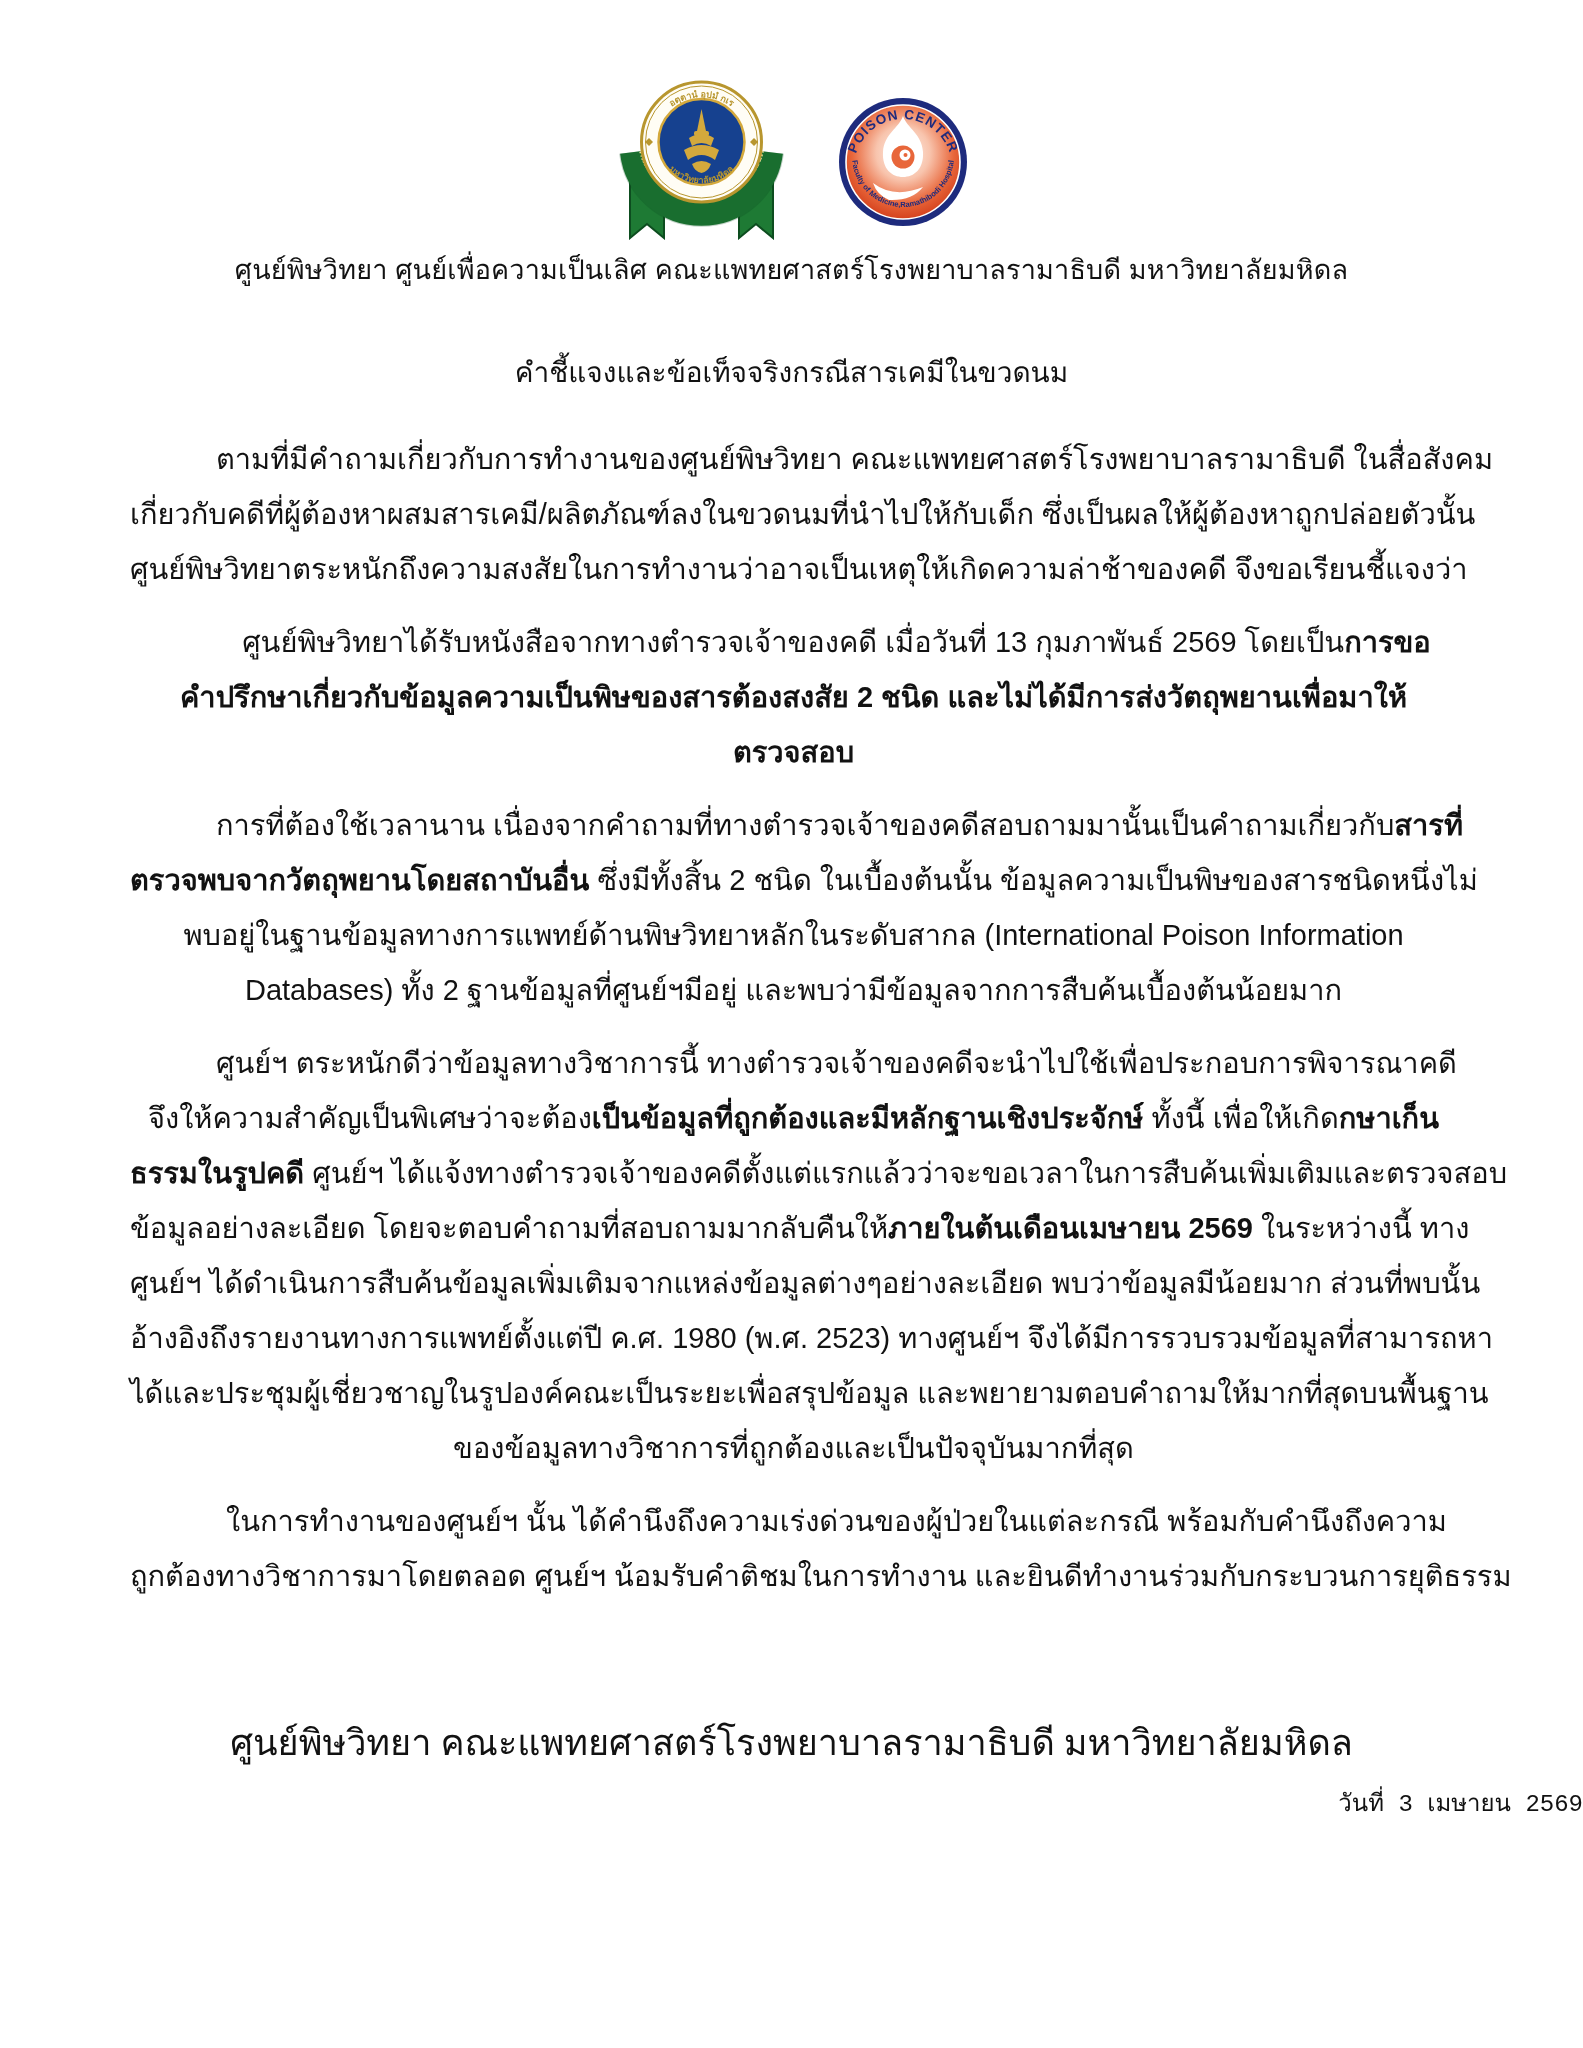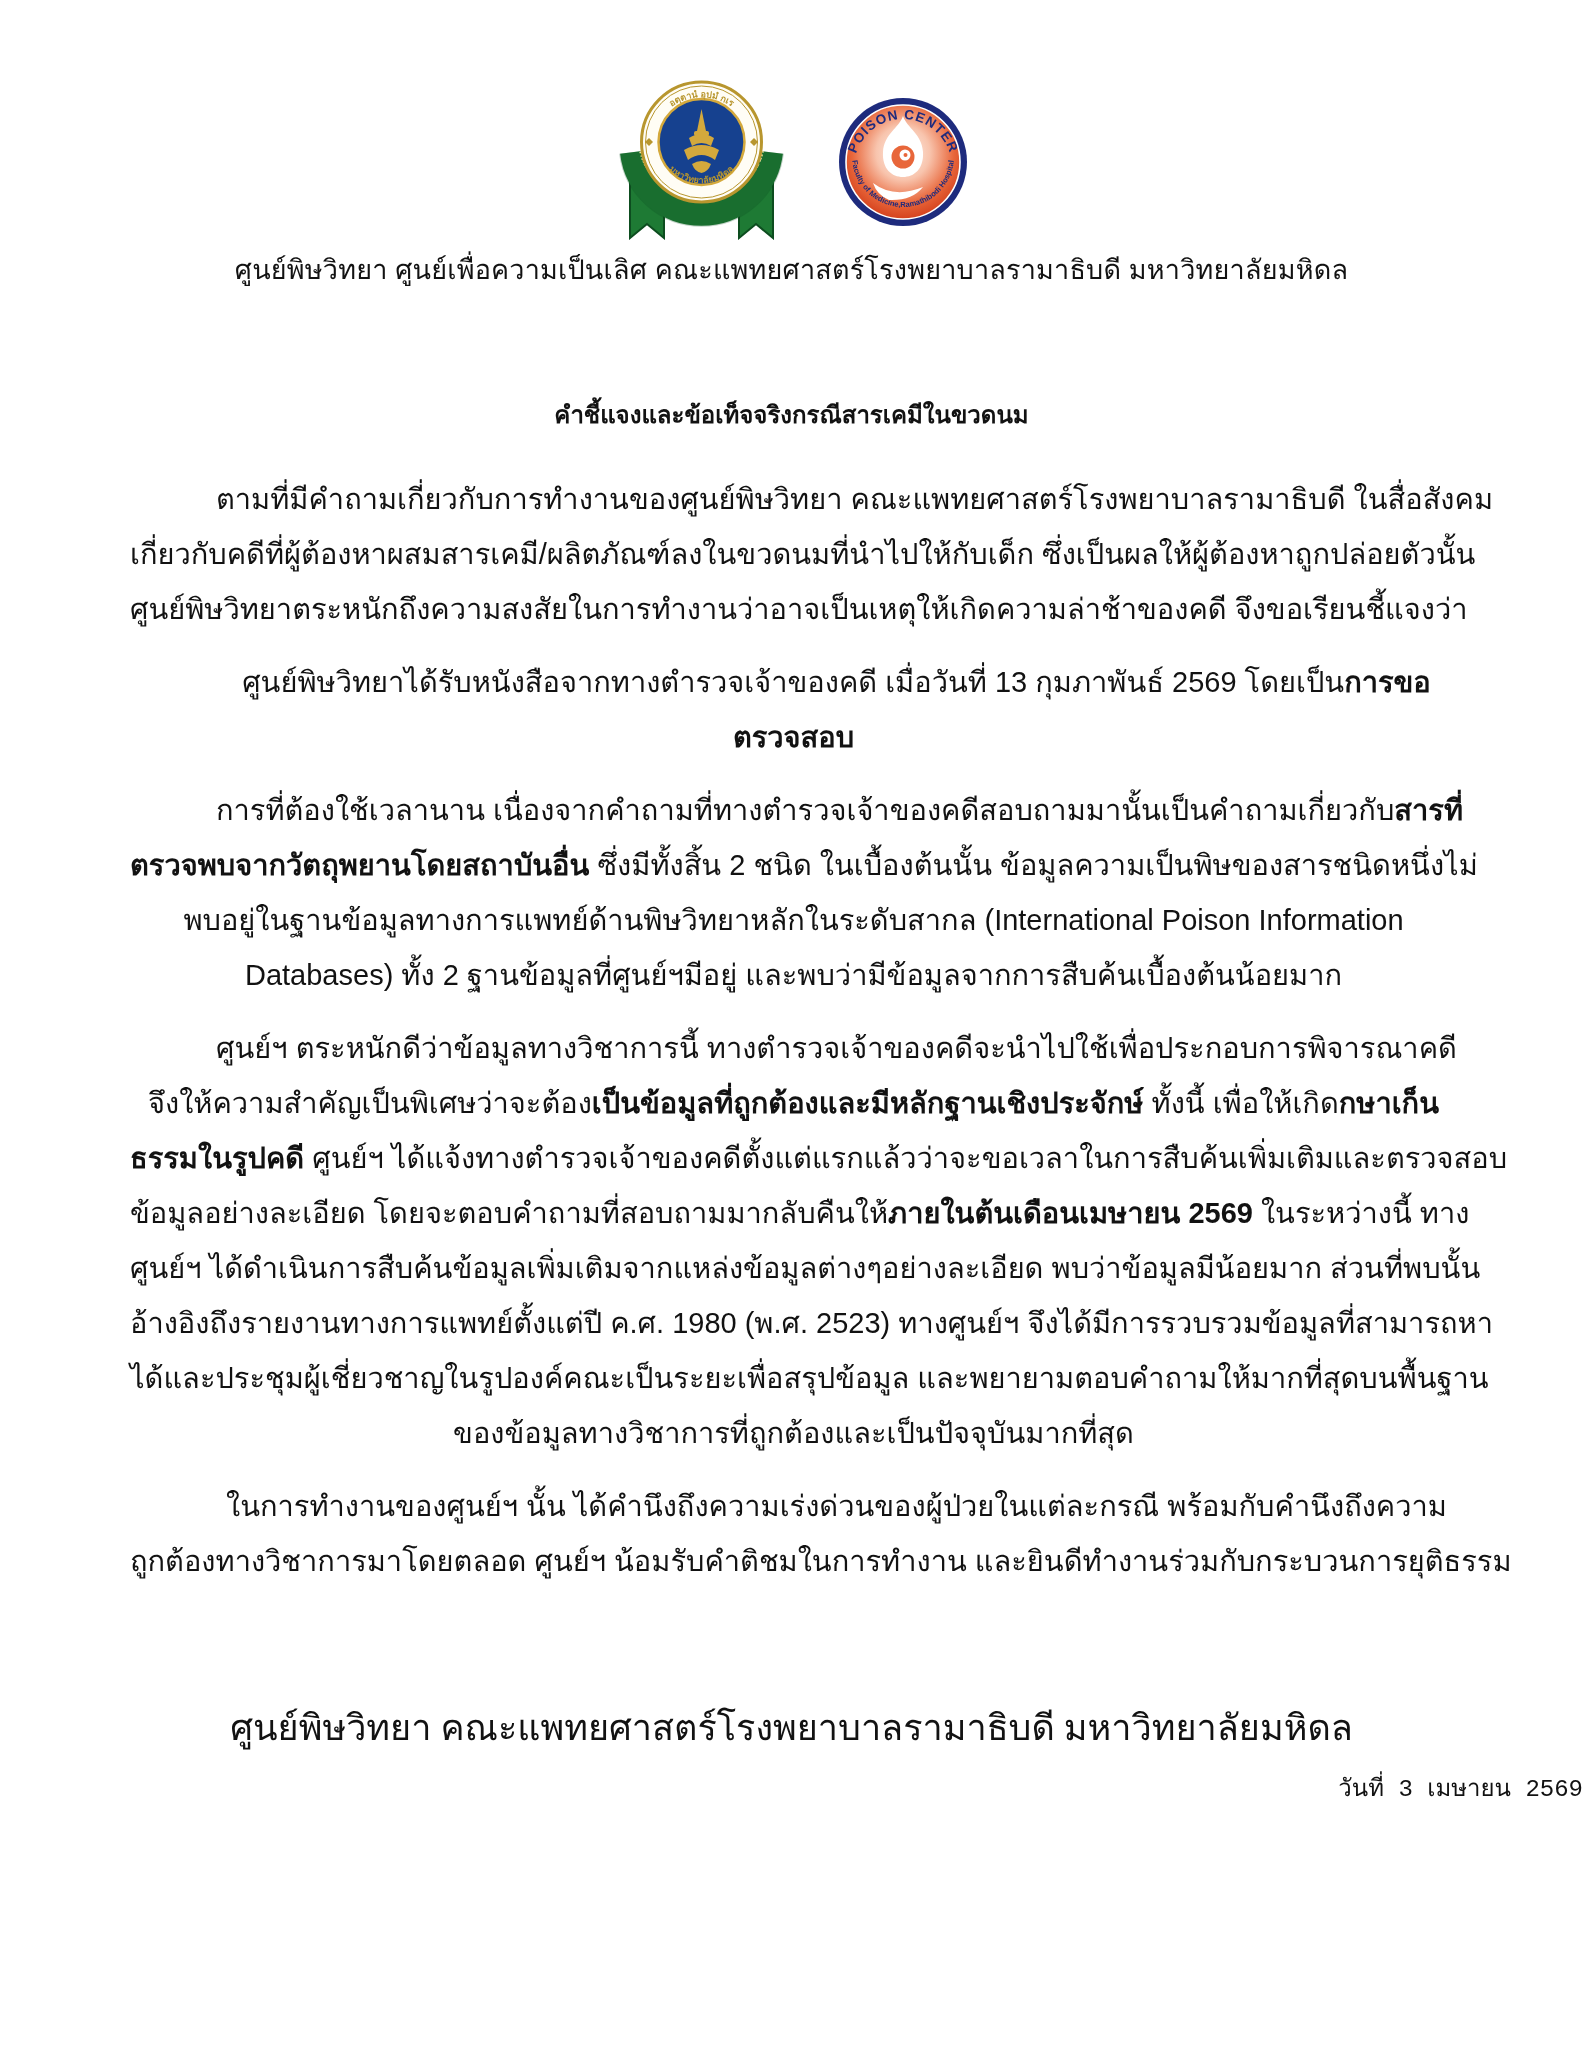--- a/index.html
+++ b/index.html
@@ -3,21 +3,21 @@
 <meta charset="utf-8">
 <style>
   html,body{margin:0;padding:0;background:#e8e8e8;}
   .page{
     width:1583px;height:2048px;background:#ffffff;position:relative;overflow:hidden;
     font-family:"Liberation Sans","DejaVu Sans",sans-serif;color:#121212;margin:0 auto;
   }
   .logos{display:flex;justify-content:center;align-items:flex-start;gap:48px;padding-top:76px;}
   .logo-right{margin-top:20px;}
   .org-line{text-align:center;font-weight:normal;font-size:27px;margin-top:8px;letter-spacing:.2px;}
-  .doc-title{text-align:center;font-weight:bold;font-size:24px;margin-top:104px;}
+  .doc-title{text-align:center;font-weight:normal;font-size:28px;margin-top:59px;}
   .body-text{margin:38px 126px 0 130px;font-size:29px;text-align:center;}
   .para{margin-bottom:18px;}
   .line{line-height:55px;min-height:55px;white-space:nowrap;}
   .line.indent{padding-left:86px;}
   .bold{font-weight:bold;}
   .doc-footer-org{text-align:center;font-size:36px;margin-top:112px;line-height:55px;font-family:Liberation Serif, serif;}
   .doc-footer-date{text-align:right;font-size:24px;margin-top:6px;line-height:55px;font-family:Liberation Mono, monospace;}
   svg text{font-family:"Liberation Sans","DejaVu Sans",sans-serif;}
 </style>
 </head>
@@ -100,20 +100,21 @@
   <div class="doc-title">คำชี้แจงและข้อเท็จจริงกรณีสารเคมีในขวดนม</div>
 
   <div class="body-text">
       <div class="para">
         <div class="line indent"><span class="reg">ตามที่มีคำถามเกี่ยวกับการทำงานของศูนย์พิษวิทยา คณะแพทยศาสตร์โรงพยาบาลรามาธิบดี ในสื่อสังคม</span></div>
         <div class="line"><span class="reg">เกี่ยวกับคดีที่ผู้ต้องหาผสมสารเคมี/ผลิตภัณฑ์ลงในขวดนมที่นำไปให้กับเด็ก ซึ่งเป็นผลให้ผู้ต้องหาถูกปล่อยตัวนั้น</span></div>
         <div class="line"><span class="reg">ศูนย์พิษวิทยาตระหนักถึงความสงสัยในการทำงานว่าอาจเป็นเหตุให้เกิดความล่าช้าของคดี จึงขอเรียนชี้แจงว่า</span></div>
       </div>
       <div class="para">
         <div class="line indent"><span class="reg">ศูนย์พิษวิทยาได้รับหนังสือจากทางตำรวจเจ้าของคดี เมื่อวันที่ 13 กุมภาพันธ์ 2569  โดยเป็น</span><span class="bold">การขอ</span></div>
+        <div class="line"><span class="bold">คำปรึกษาเกี่ยวกับข้อมูลความเป็นพิษของสารต้องสงสัย 2 ชนิด และไม่ได้มีการส่งวัตถุพยานเพื่อมาให้</span></div>
         <div class="line"><span class="bold">ตรวจสอบ</span></div>
       </div>
       <div class="para">
         <div class="line indent"><span class="reg">การที่ต้องใช้เวลานาน เนื่องจากคำถามที่ทางตำรวจเจ้าของคดีสอบถามมานั้นเป็นคำถามเกี่ยวกับ</span><span class="bold">สารที่</span></div>
         <div class="line"><span class="bold">ตรวจพบจากวัตถุพยานโดยสถาบันอื่น</span><span class="reg"> ซึ่งมีทั้งสิ้น 2 ชนิด ในเบื้องต้นนั้น ข้อมูลความเป็นพิษของสารชนิดหนึ่งไม่</span></div>
         <div class="line"><span class="reg">พบอยู่ในฐานข้อมูลทางการแพทย์ด้านพิษวิทยาหลักในระดับสากล (International Poison Information</span></div>
         <div class="line"><span class="reg">Databases) ทั้ง 2 ฐานข้อมูลที่ศูนย์ฯมีอยู่ และพบว่ามีข้อมูลจากการสืบค้นเบื้องต้นน้อยมาก</span></div>
       </div>
       <div class="para">
         <div class="line indent"><span class="reg">ศูนย์ฯ ตระหนักดีว่าข้อมูลทางวิชาการนี้ ทางตำรวจเจ้าของคดีจะนำไปใช้เพื่อประกอบการพิจารณาคดี</span></div>

